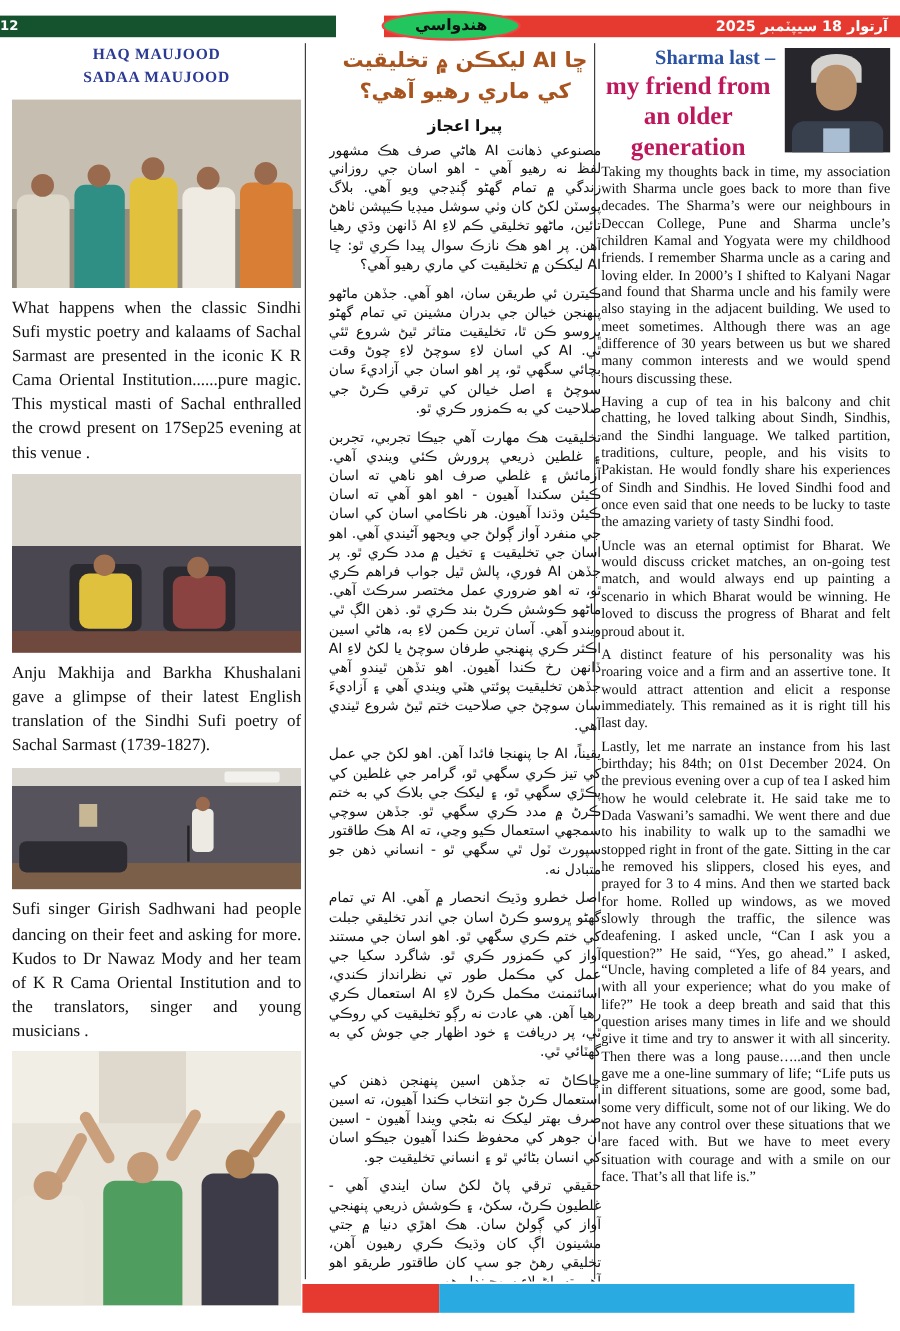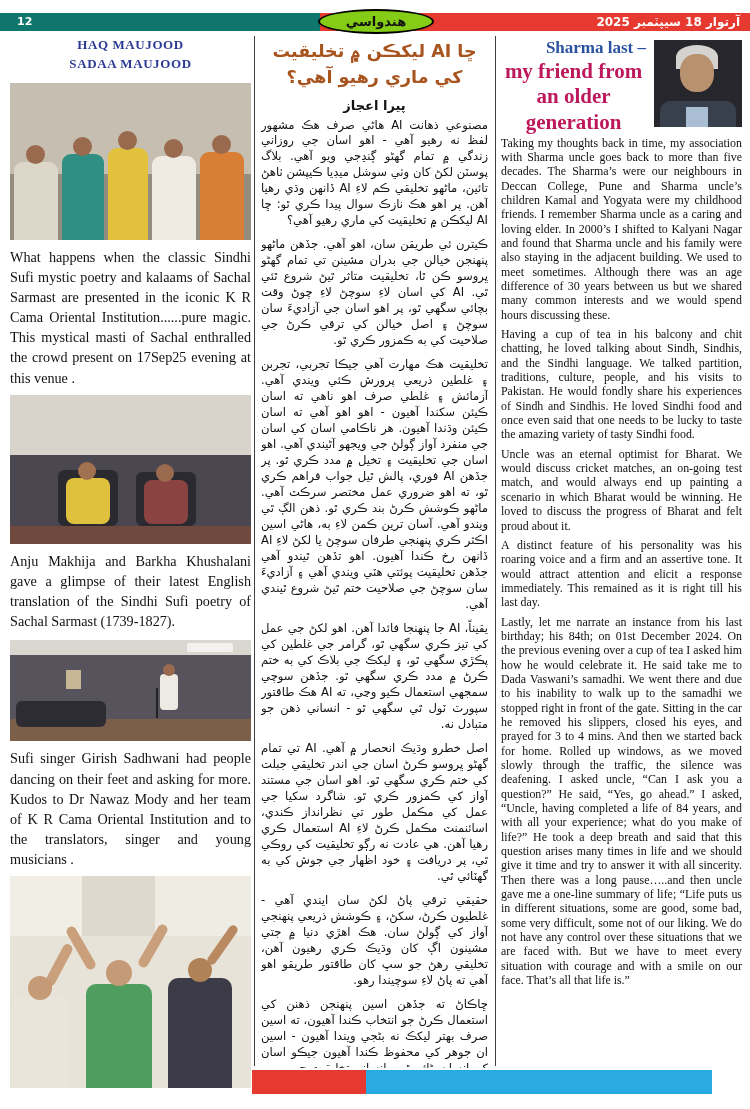--- a/index.html
+++ b/index.html
@@ -2,36 +2,36 @@
 <html><head>
 <meta charset="utf-8">
 <style>
   * { margin:0; padding:0; box-sizing:border-box; }
   html,body { background:#ffffff; }
   body { width:750px; height:1109px; font-family:"Liberation Serif", serif; }
   .page { position:relative; width:750px; height:1109px; background:#fff; overflow:hidden; }
 
   
   .topbar { position:absolute; top:13px; left:0; width:750px; height:18px; }
-  .topbar-left { position:absolute; left:0; top:0; width:320px; height:18px; background:#0f766e;
-    color:#fff; font-family:"DejaVu Sans",sans-serif; font-weight:bold; font-size:11px; line-height:18px; padding-left:17px; }
+  .topbar-left { position:absolute; left:0; top:0; width:280px; height:18px; background:#14532d;
+    color:#fff; font-family:"DejaVu Sans",sans-serif; font-weight:bold; font-size:11px; line-height:18px; }
   .topbar-right { position:absolute; left:320px; top:0; width:430px; height:18px; background:#e6392f;
     color:#fff; direction:rtl; font-family:"DejaVu Sans",sans-serif; font-weight:bold; font-size:12px; line-height:18px; padding-right:10px; }
-  .masthead-oval { position:absolute; left:318px; top:9px; width:116px; height:25px; background:#84cc16;
-    border:2px solid #000000; border-radius:50%; text-align:center; z-index:3;
+  .masthead-oval { position:absolute; left:318px; top:9px; width:116px; height:25px; background:#22c55e;
+    border:2px solid #ef4444; border-radius:50%; text-align:center; z-index:3;
     font-family:"DejaVu Sans",sans-serif; font-weight:bold; font-size:13px; line-height:21px; color:#111; }
 
   
   .vrule { position:absolute; top:36px; width:1px; height:1030px; background:#3f3f3f; }
   .vrule-1 { left:254px; } .vrule-2 { left:495px; }
 
   
   .col { position:absolute; top:36px; }
   .col-left  { left:10px;  width:241px; height:1073px; overflow:hidden; }
-  .col-mid   { left:261px; width:227px; height:1032px; overflow:hidden; display:flex; flex-direction:column; }
+  .col-mid   { left:274px; width:227px; height:1032px; overflow:hidden; display:flex; flex-direction:column; }
   .col-right { left:501px; width:241px; height:1030px; overflow:hidden; }
 
   
   .lc-title { color:#d0262b; font-weight:bold; font-size:21.5px; text-align:center; letter-spacing:0.6px; margin-top:2px; }
   .lc-sub   { color:#2b3a94; font-weight:bold; font-size:13px; text-align:center; letter-spacing:0.6px; line-height:1.45; }
   .lc-p, .lc-caption { font-size:14.2px; line-height:1.42; text-align:justify; color:#111; margin-top:7px; }
 
   .photo { position:relative; overflow:hidden; width:100%; }
   .photo1 { margin-top:9px; height:157px; background:linear-gradient(180deg,#c6bfb1 0 58%,#948c7e 58% 100%); }
   .photo1 .torso { position:absolute; border-radius:9px 9px 0 0; }
@@ -183,22 +183,22 @@
   </aside>
 
   <section class="col col-mid">
     <div class="mc-heading">ڇا AI ليکڪن ۾ تخليقيت کي ماري رهيو آهي؟</div>
     <div class="mc-byline">پيرا اعجاز</div>
     <p class="mc-p">مصنوعي ذهانت AI هاڻي صرف هڪ مشهور لفظ نه رهيو آهي - اهو اسان جي روزاني زندگي ۾ تمام گهڻو ڳنڍجي ويو آهي. بلاگ پوسٽن لکڻ کان وٺي سوشل ميڊيا ڪيپشن ٺاهڻ تائين، ماڻهو تخليقي ڪم لاءِ AI ڏانهن وڌي رهيا آهن. پر اهو هڪ نازڪ سوال پيدا ڪري ٿو: ڇا AI ليکڪن ۾ تخليقيت کي ماري رهيو آهي؟</p>
     <p class="mc-p">ڪيترن ئي طريقن سان، اهو آهي. جڏهن ماڻهو پنهنجن خيالن جي بدران مشينن تي تمام گهڻو ڀروسو ڪن ٿا، تخليقيت متاثر ٿيڻ شروع ٿئي ٿي. AI کي اسان لاءِ سوچڻ لاءِ چوڻ وقت بچائي سگهي ٿو، پر اهو اسان جي آزاديءَ سان سوچڻ ۽ اصل خيالن کي ترقي ڪرڻ جي صلاحيت کي به ڪمزور ڪري ٿو.</p>
     <p class="mc-p">تخليقيت هڪ مهارت آهي جيڪا تجربي، تجربن ۽ غلطين ذريعي پرورش ڪئي ويندي آهي. آزمائش ۽ غلطي صرف اهو ناهي ته اسان ڪيئن سکندا آهيون - اهو اهو آهي ته اسان ڪيئن وڌندا آهيون. هر ناڪامي اسان کي اسان جي منفرد آواز ڳولڻ جي ويجهو آڻيندي آهي. اهو اسان جي تخليقيت ۽ تخيل ۾ مدد ڪري ٿو. پر جڏهن AI فوري، پالش ٿيل جواب فراهم ڪري ٿو، ته اهو ضروري عمل مختصر سرڪٽ آهي. ماڻهو ڪوشش ڪرڻ بند ڪري ٿو. ذهن الڳ ٿي ويندو آهي. آسان ترين ڪمن لاءِ به، هاڻي اسين اڪثر ڪري پنهنجي طرفان سوچڻ يا لکڻ لاءِ AI ڏانهن رخ ڪندا آهيون. اهو تڏهن ٿيندو آهي جڏهن تخليقيت پوئتي هٽي ويندي آهي ۽ آزاديءَ سان سوچڻ جي صلاحيت ختم ٿيڻ شروع ٿيندي آهي.</p>
     <p class="mc-p">يقيناً، AI جا پنهنجا فائدا آهن. اهو لکڻ جي عمل کي تيز ڪري سگهي ٿو، گرامر جي غلطين کي پڪڙي سگهي ٿو، ۽ ليکڪ جي بلاڪ کي به ختم ڪرڻ ۾ مدد ڪري سگهي ٿو. جڏهن سوچي سمجهي استعمال ڪيو وڃي، ته AI هڪ طاقتور سپورٽ ٽول ٿي سگهي ٿو - انساني ذهن جو متبادل نه.</p>
     <p class="mc-p">اصل خطرو وڌيڪ انحصار ۾ آهي. AI تي تمام گهڻو ڀروسو ڪرڻ اسان جي اندر تخليقي جبلت کي ختم ڪري سگهي ٿو. اهو اسان جي مستند آواز کي ڪمزور ڪري ٿو. شاگرد سکيا جي عمل کي مڪمل طور تي نظرانداز ڪندي، اسائنمنٽ مڪمل ڪرڻ لاءِ AI استعمال ڪري رهيا آهن. هي عادت نه رڳو تخليقيت کي روڪي ٿي، پر دريافت ۽ خود اظهار جي جوش کي به گهٽائي ٿي.</p>
+    <p class="mc-p">ڇاڪاڻ ته جڏهن اسين پنهنجن ذهنن کي استعمال ڪرڻ جو انتخاب ڪندا آهيون، ته اسين صرف بهتر ليکڪ نه بڻجي ويندا آهيون - اسين ان جوهر کي محفوظ ڪندا آهيون جيڪو اسان کي انسان بڻائي ٿو ۽ انساني تخليقيت جو.</p>
     <p class="mc-p">حقيقي ترقي پاڻ لکڻ سان ايندي آهي - غلطيون ڪرڻ، سکڻ، ۽ ڪوشش ذريعي پنهنجي آواز کي ڳولڻ سان. هڪ اهڙي دنيا ۾ جتي مشينون اڳ کان وڌيڪ ڪري رهيون آهن، تخليقي رهڻ جو سڀ کان طاقتور طريقو اهو آهي ته پاڻ لاءِ سوچيندا رهو.</p>
-    <p class="mc-p">ڇاڪاڻ ته جڏهن اسين پنهنجن ذهنن کي استعمال ڪرڻ جو انتخاب ڪندا آهيون، ته اسين صرف بهتر ليکڪ نه بڻجي ويندا آهيون - اسين ان جوهر کي محفوظ ڪندا آهيون جيڪو اسان کي انسان بڻائي ٿو ۽ انساني تخليقيت جو.</p>
 
   </section>
 
   <section class="col col-right">
     <div class="portrait">
       <div class="pt-hair"></div>
       <div class="pt-face"></div>
       <div class="pt-body"></div>
       <div class="pt-shirt"></div>
     </div>

